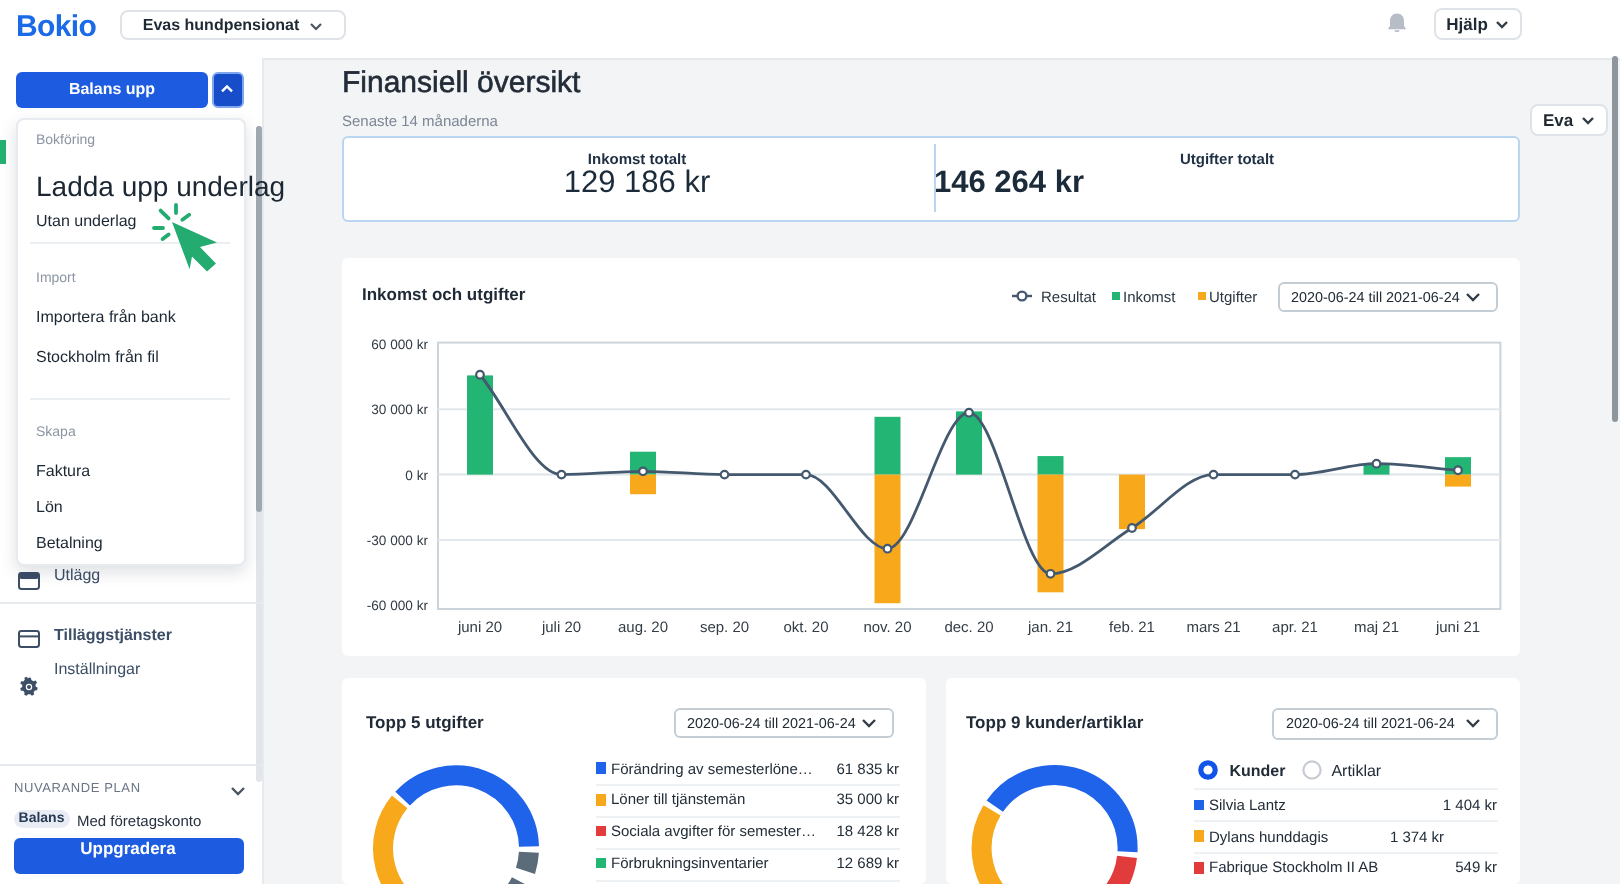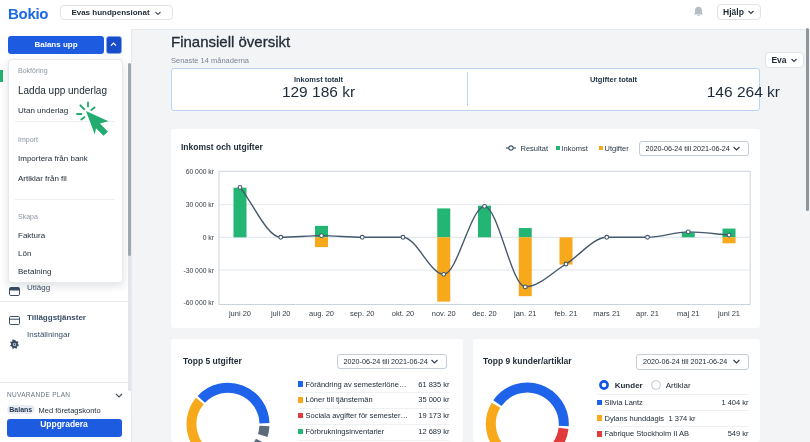--- a/index.html
+++ b/index.html
@@ -83,26 +83,26 @@
 <div class="abs" style="left:6.5px;top:404.5px;width:28.5px;height:9.5px;background:#e9ecf5;border-radius:5px;z-index:11;display:flex;align-items:center;justify-content:center;">
   <span style="font-size:7px;font-weight:bold;color:#273a55;">Balans</span>
 </div>
 <div class="abs" style="left:38.5px;top:405.5px;z-index:11;font-size:7.5px;color:#273140;">Med företagskonto</div>
 <div class="abs" style="left:6.5px;top:419px;width:115px;height:17.5px;background:#1d5ce0;border-radius:3px;z-index:11;display:flex;align-items:flex-start;justify-content:center;">
   <span style="font-size:8.5px;font-weight:bold;color:#fff;">Uppgradera</span>
 </div>
 
 <div class="abs" style="left:8px;top:58.5px;width:114.5px;height:224.5px;background:#fff;border:1px solid #e7eaee;border-radius:4px;box-shadow:0 3px 8px rgba(30,40,60,0.15);z-index:20;"></div>
 <div class="abs" style="left:18px;top:67px;z-index:21;font-size:7px;color:#8b95a3;">Bokföring</div>
-<div class="abs" style="left:18px;top:85px;z-index:21;font-size:10px;color:#1b2733;">Ladda upp underlag</div>
+<div class="abs" style="left:18px;top:85px;z-index:21;font-size:14px;color:#1b2733;">Ladda upp underlag</div>
 <div class="abs" style="left:18px;top:105.5px;z-index:21;font-size:8px;color:#1b2733;">Utan underlag</div>
 <div class="abs" style="left:15px;top:120.5px;width:100px;height:1px;background:#eceff2;z-index:21;"></div>
 <div class="abs" style="left:18px;top:136px;z-index:21;font-size:7px;color:#8b95a3;">Import</div>
 <div class="abs" style="left:18px;top:154px;z-index:21;font-size:8px;color:#1b2733;">Importera från bank</div>
-<div class="abs" style="left:18px;top:173.5px;z-index:21;font-size:8px;color:#1b2733;">Artiklar från fil</div>
+<div class="abs" style="left:18px;top:173.5px;z-index:21;font-size:8px;color:#1b2733;">Stockholm från fil</div>
 <div class="abs" style="left:15px;top:198.5px;width:100px;height:1px;background:#eceff2;z-index:21;"></div>
 <div class="abs" style="left:18px;top:213px;z-index:21;font-size:7px;color:#8b95a3;">Skapa</div>
 <div class="abs" style="left:18px;top:231px;z-index:21;font-size:8px;color:#1b2733;">Faktura</div>
 <div class="abs" style="left:18px;top:249px;z-index:21;font-size:8px;color:#1b2733;">Lön</div>
 <div class="abs" style="left:18px;top:267px;z-index:21;font-size:8px;color:#1b2733;">Betalning</div>
 
 <svg class="abs" style="left:74px;top:98px;z-index:22;" width="38" height="40" viewBox="0 0 38 40">
   <g stroke="#23ab70" stroke-width="1.9" stroke-linecap="round">
     <line x1="3" y1="16" x2="7.5" y2="16"></line>
     <line x1="6.3" y1="7.3" x2="10.3" y2="11.2"></line>
@@ -114,21 +114,21 @@
 </svg>
 
 <div class="abs" style="left:171px;top:33px;z-index:1;font-size:15px;font-weight:500;color:#222c38;-webkit-text-stroke:0.3px #222c38;">Finansiell översikt</div>
 <div class="abs" style="left:171px;top:56px;z-index:1;font-size:7.5px;color:#7b8694;">Senaste 14 månaderna</div>
 
 <div class="abs" style="left:171px;top:68px;width:589px;height:42.5px;background:#fff;border:1px solid #b9d5f0;border-radius:3px;z-index:1;"></div>
 <div class="abs" style="left:466.5px;top:72px;width:1px;height:34px;background:#b9d5f0;z-index:2;"></div>
 <div class="abs" style="left:171px;top:75px;width:295px;text-align:center;z-index:2;font-size:7.5px;font-weight:bold;color:#1f3044;">Inkomst totalt</div>
 <div class="abs" style="left:171px;top:83px;width:295px;text-align:center;z-index:2;font-size:15.5px;font-weight:500;color:#1b2b3a;">129 186 kr</div>
 <div class="abs" style="left:467px;top:75px;width:293px;text-align:center;z-index:2;font-size:7.5px;font-weight:bold;color:#1f3044;">Utgifter totalt</div>
-<div class="abs" style="left:467px;top:83px;width:313px;text-align:right;z-index:2;font-size:15.5px;font-weight:400;color:#1b2b3a;">146 264 kr</div>
+<div class="abs" style="left:467px;top:83px;width:313px;text-align:left;z-index:2;font-size:15.5px;font-weight:700;color:#1b2b3a;">146 264 kr</div>
 
 <div class="abs" style="left:171px;top:128.5px;width:589px;height:199.5px;background:#fff;border-radius:3px;z-index:1;"></div>
 <div class="abs" style="left:181px;top:141.5px;z-index:2;font-size:8.5px;font-weight:bold;color:#1f2a36;">Inkomst och utgifter</div>
 
 <svg class="abs" style="left:506px;top:144px;z-index:2;" width="10" height="8" viewBox="0 0 10 8">
     <line x1="0" y1="4" x2="10" y2="4" stroke="#44586e" stroke-width="1.2"></line>
     <circle cx="5" cy="4" r="2.2" fill="#fff" stroke="#44586e" stroke-width="1.2"></circle>
   </svg>
 <div class="abs" style="left:520.5px;top:144px;z-index:2;font-size:7.5px;color:#2a3642;">Resultat</div>
 <div class="abs" style="left:555.5px;top:145.5px;width:4.5px;height:4.5px;background:#22b573;z-index:2;"></div>
@@ -211,21 +211,21 @@
     <div class="abs" style="left:297.5px;top:381.3px;width:5.5px;height:5.5px;background:#1e63e9;z-index:2;"></div>
     <div class="abs" style="left:305.5px;top:379.5px;z-index:2;font-size:7.5px;color:#222d38;">Förändring av semesterlöne…</div>
     <div class="abs" style="left:369.5px;top:379.5px;width:80px;text-align:right;z-index:2;font-size:7.5px;color:#222d38;">61 835 kr</div>
     <div class="abs" style="left:297.5px;top:392.2px;width:152px;height:1px;background:#eef1f4;z-index:2;"></div>
     <div class="abs" style="left:297.5px;top:397.1px;width:5.5px;height:5.5px;background:#f7a81b;z-index:2;"></div>
     <div class="abs" style="left:305.5px;top:395.3px;z-index:2;font-size:7.5px;color:#222d38;">Löner till tjänstemän</div>
     <div class="abs" style="left:369.5px;top:395.3px;width:80px;text-align:right;z-index:2;font-size:7.5px;color:#222d38;">35 000 kr</div>
     <div class="abs" style="left:297.5px;top:408px;width:152px;height:1px;background:#eef1f4;z-index:2;"></div>
     <div class="abs" style="left:297.5px;top:412.90000000000003px;width:5.5px;height:5.5px;background:#e23b3b;z-index:2;"></div>
     <div class="abs" style="left:305.5px;top:411.1px;z-index:2;font-size:7.5px;color:#222d38;">Sociala avgifter för semester…</div>
-    <div class="abs" style="left:369.5px;top:411.1px;width:80px;text-align:right;z-index:2;font-size:7.5px;color:#222d38;">19 173 kr</div>
+    <div class="abs" style="left:369.5px;top:411.1px;width:80px;text-align:right;z-index:2;font-size:7.5px;color:#222d38;">18 428 kr</div>
     <div class="abs" style="left:297.5px;top:423.8px;width:152px;height:1px;background:#eef1f4;z-index:2;"></div>
     <div class="abs" style="left:297.5px;top:428.7px;width:5.5px;height:5.5px;background:#22b573;z-index:2;"></div>
     <div class="abs" style="left:305.5px;top:426.9px;z-index:2;font-size:7.5px;color:#222d38;">Förbrukningsinventarier</div>
     <div class="abs" style="left:369.5px;top:426.9px;width:80px;text-align:right;z-index:2;font-size:7.5px;color:#222d38;">12 689 kr</div>
     <div class="abs" style="left:297.5px;top:439.6px;width:152px;height:1px;background:#eef1f4;z-index:2;"></div>
   </div>
 
 <div class="abs" style="left:472.5px;top:339px;width:287.5px;height:103px;background:#fff;border-radius:3px;z-index:1;"></div>
 <div class="abs" style="left:483px;top:355.5px;z-index:2;font-size:8.5px;font-weight:bold;color:#1f2a36;">Topp 9 kunder/artiklar</div>
 <div class="abs" style="left:636px;top:354px;width:112.5px;height:15.5px;border:1px solid #c4ccd4;border-radius:3px;background:#fff;z-index:2;display:flex;align-items:center;">
@@ -248,21 +248,21 @@
     <circle cx="5" cy="5" r="4.3" fill="#fff" stroke="#c7ccd2" stroke-width="1.1"></circle>
   </svg>
 <div class="abs" style="left:665.7px;top:380.5px;z-index:2;font-size:8px;color:#222c38;">Artiklar</div>
 <div id="rows2">
     <div class="abs" style="left:596.5px;top:399.6px;width:5.5px;height:5.5px;background:#1e63e9;z-index:2;"></div>
     <div class="abs" style="left:604.5px;top:397.8px;z-index:2;font-size:7.5px;color:#222d38;">Silvia Lantz</div>
     <div class="abs" style="left:668.5px;top:397.8px;width:80px;text-align:right;z-index:2;font-size:7.5px;color:#222d38;">1 404 kr</div>
     <div class="abs" style="left:596.5px;top:394.4px;width:152px;height:1px;background:#eef1f4;z-index:2;"></div>
     <div class="abs" style="left:596.5px;top:415.40000000000003px;width:5.5px;height:5.5px;background:#f7a81b;z-index:2;"></div>
     <div class="abs" style="left:604.5px;top:413.6px;z-index:2;font-size:7.5px;color:#222d38;">Dylans hunddagis</div>
-    <div class="abs" style="left:668.5px;top:413.6px;width:80px;text-align:left;z-index:2;font-size:7.5px;color:#222d38;">1 374 kr</div>
+    <div class="abs" style="left:668.5px;top:413.6px;width:80px;text-align:center;z-index:2;font-size:7.5px;color:#222d38;">1 374 kr</div>
     <div class="abs" style="left:596.5px;top:410.2px;width:152px;height:1px;background:#eef1f4;z-index:2;"></div>
     <div class="abs" style="left:596.5px;top:431.20000000000005px;width:5.5px;height:5.5px;background:#e23b3b;z-index:2;"></div>
     <div class="abs" style="left:604.5px;top:429.40000000000003px;z-index:2;font-size:7.5px;color:#222d38;">Fabrique Stockholm II AB</div>
     <div class="abs" style="left:668.5px;top:429.40000000000003px;width:80px;text-align:right;z-index:2;font-size:7.5px;color:#222d38;">549 kr</div>
     <div class="abs" style="left:596.5px;top:426px;width:152px;height:1px;background:#eef1f4;z-index:2;"></div>
   </div>
 
 <div class="abs" style="left: 596.5px; top: 441.8px; width: 152px; height: 1px; background: rgb(238, 241, 244); z-index: 2;"></div>
 
 <div class="abs" style="left:805.5px;top:28px;width:3px;height:183px;background:#8f959d;border-radius:2px;z-index:40;"></div>

